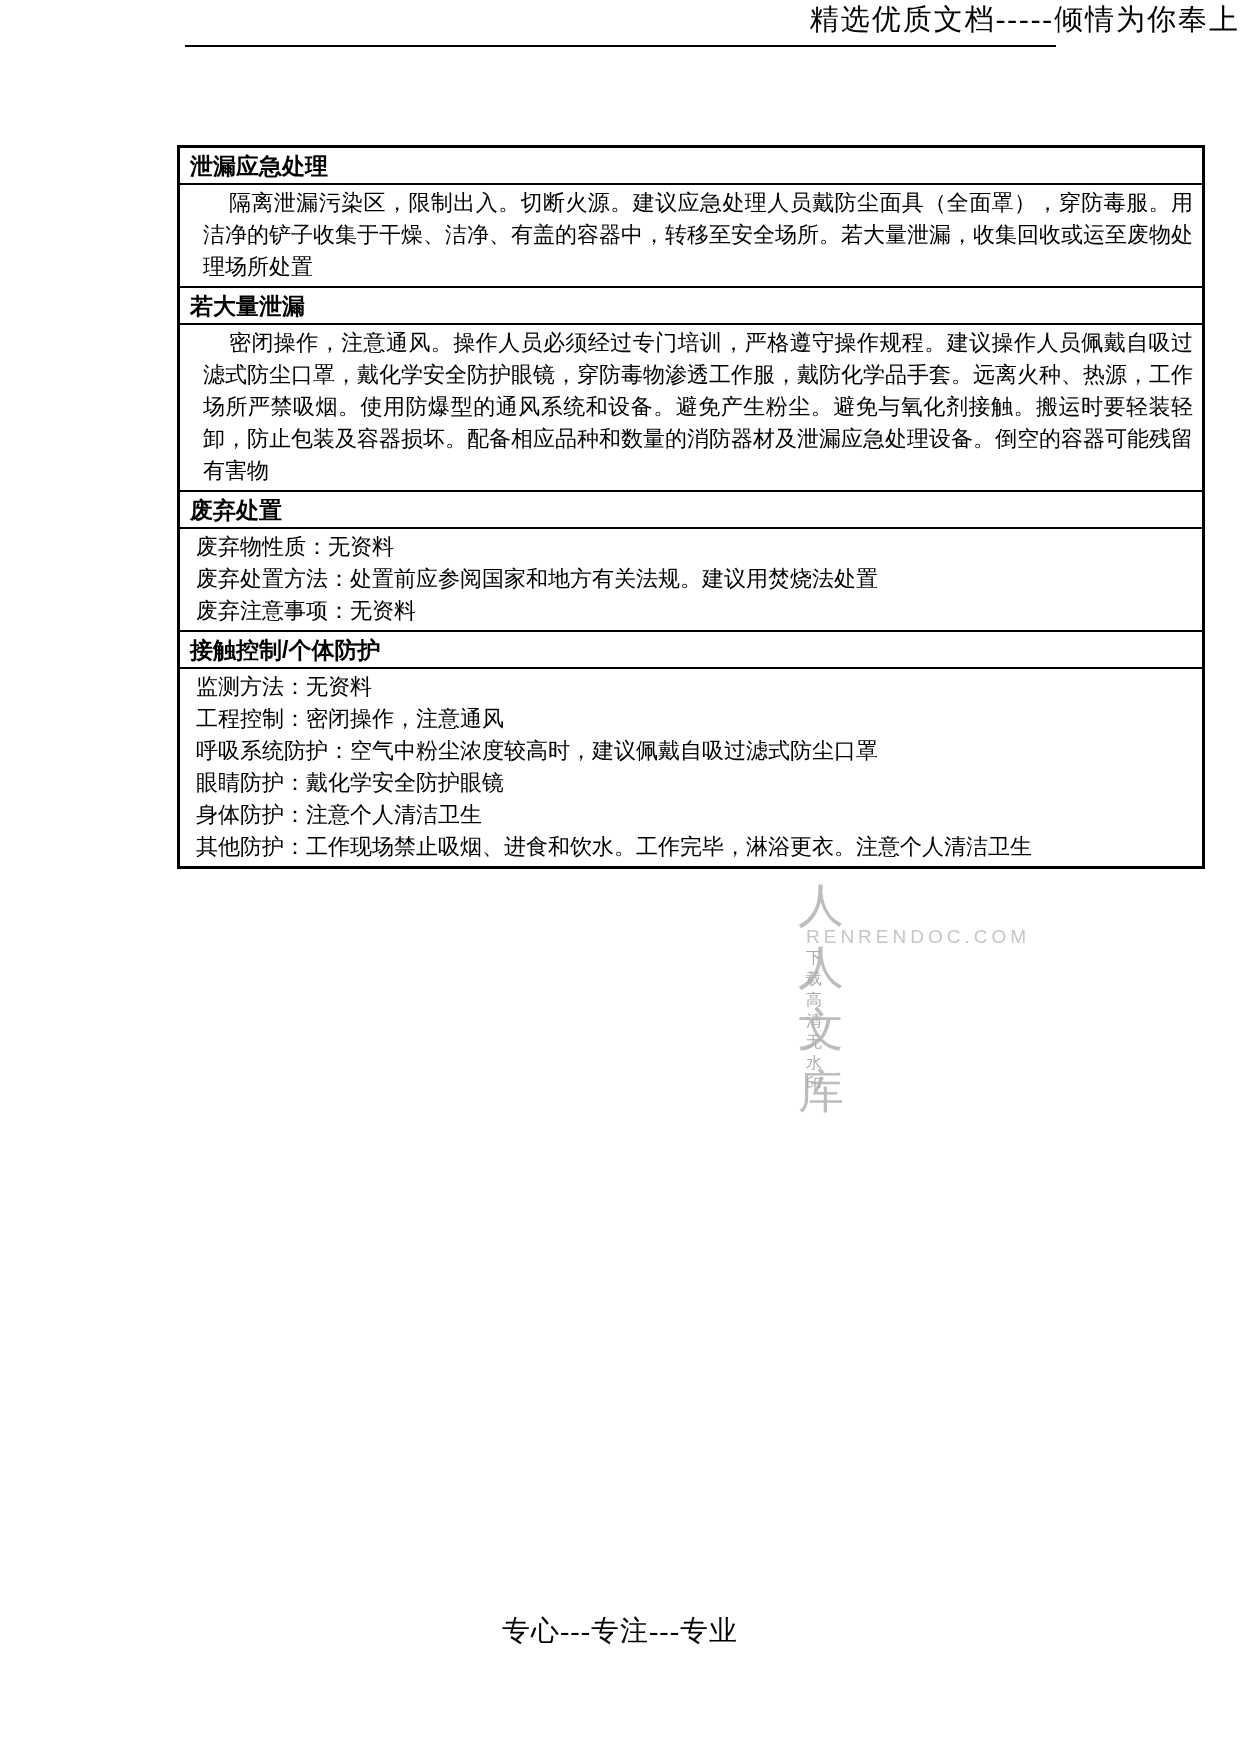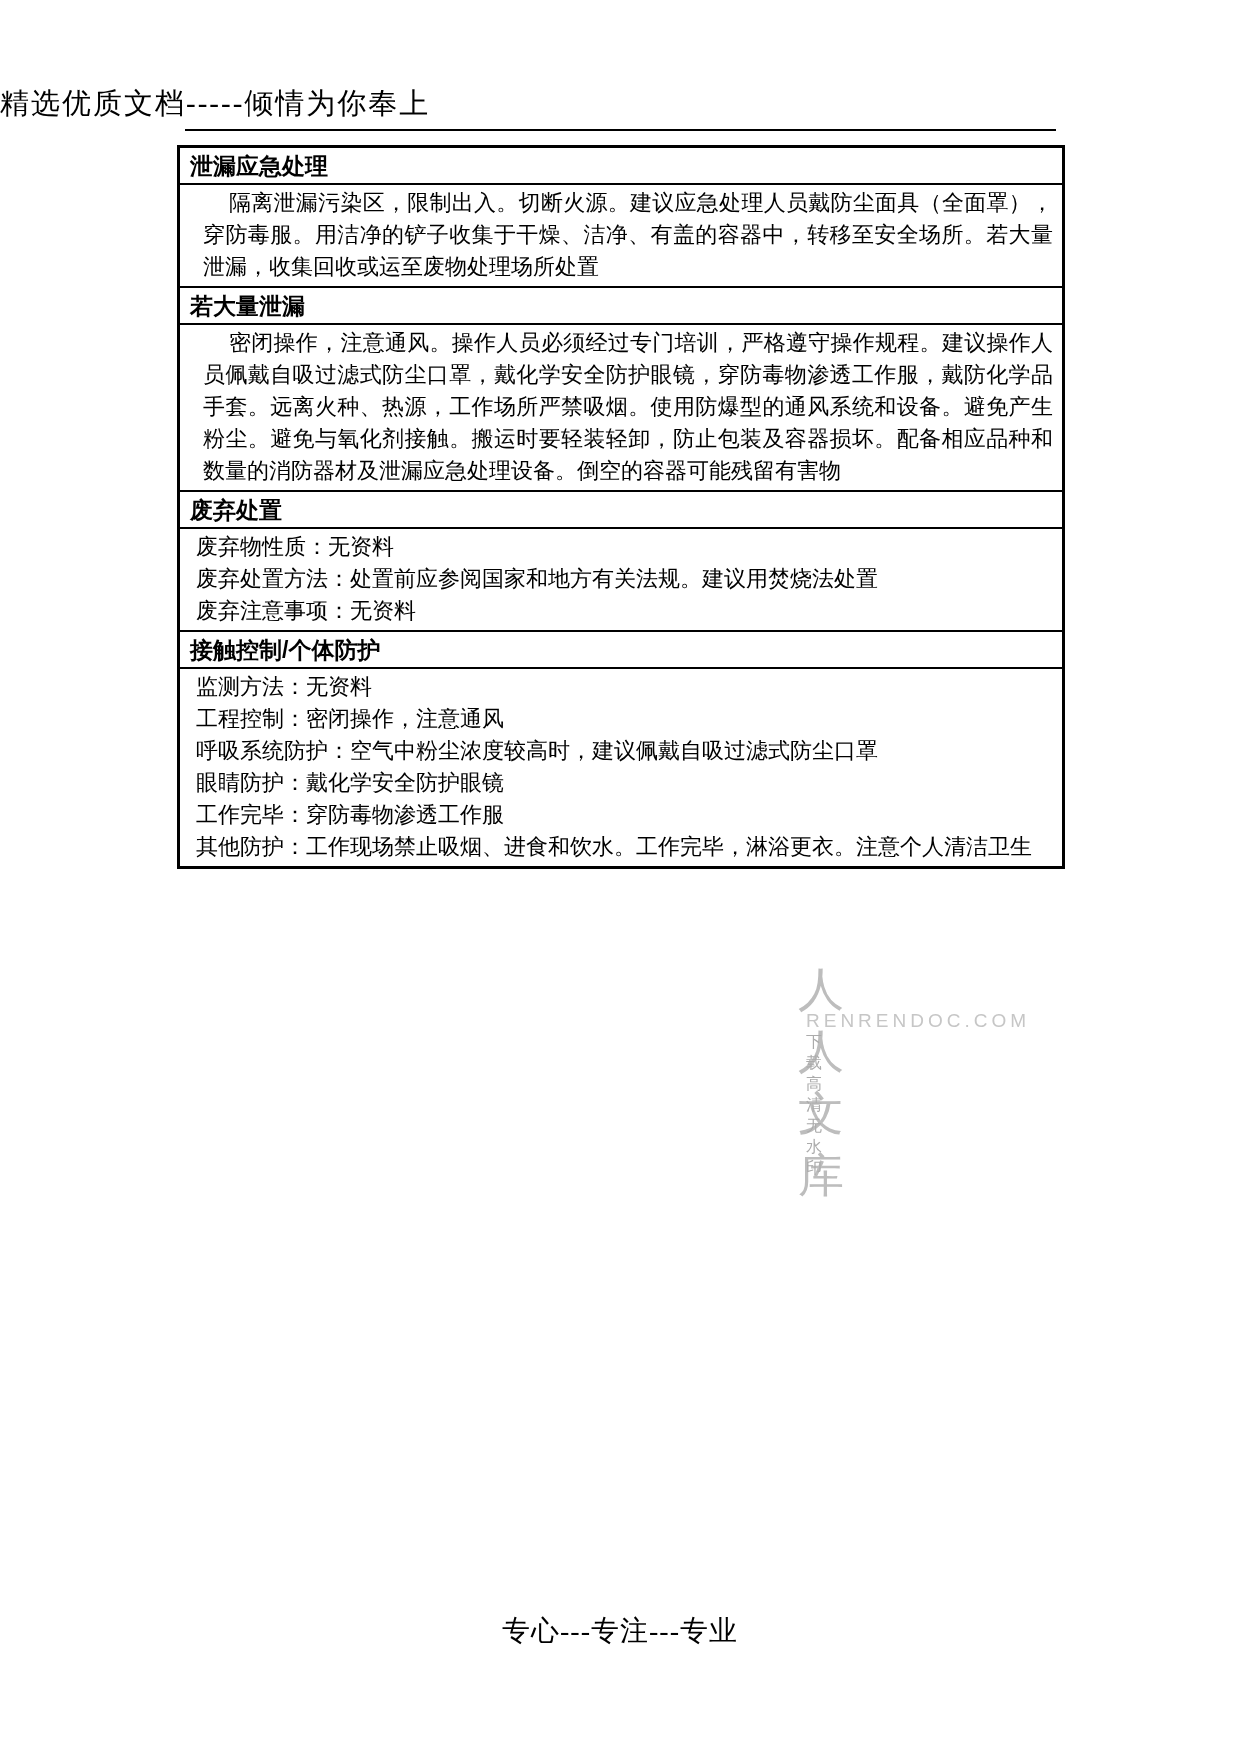--- a/index.html
+++ b/index.html
@@ -9,22 +9,21 @@
   }
   body {
     width: 1240px;
     height: 1753px;
     position: relative;
     overflow: hidden;
     font-family: "Liberation Serif", "DejaVu Serif", serif;
     color: #000000;
   }
   .doc-title {
-    padding-top: 84px;
-    text-align: left;
+    text-align: right;
     font-size: 29px;
     letter-spacing: 2px;
     color: #000000;
     white-space: pre;
   }
   .title-rule {
     width: 871px;
     margin: 5px 0 0 185px;
     border-top: 2px solid #000000;
     height: 0;
@@ -56,21 +55,21 @@
     top: 901px;
     font-family: "Liberation Sans", "DejaVu Sans", sans-serif;
     font-size: 16px;
     letter-spacing: 13px;
     color: #ababab;
   }
   .msds-table {
     position: absolute;
     left: 177px;
     top: 145px;
-    width: 888px;
+    width: 1028px;
     box-sizing: border-box;
     border: 3px solid #000000;
     background: transparent;
     z-index: 1;
   }
   .row { border-bottom: 2px solid #000000; }
   .row:last-child { border-bottom: none; }
   .row.heading {
     font-family: "Liberation Sans", "DejaVu Sans", sans-serif;
     font-weight: bold;
@@ -138,21 +137,21 @@
       <div class="li">废弃注意事项：无资料</div>
     </div>
 
     <div class="row heading">接触控制/个体防护</div>
 
     <div class="row list">
       <div class="li">监测方法：无资料</div>
       <div class="li">工程控制：密闭操作，注意通风</div>
       <div class="li">呼吸系统防护：空气中粉尘浓度较高时，建议佩戴自吸过滤式防尘口罩</div>
       <div class="li">眼睛防护：戴化学安全防护眼镜</div>
-      <div class="li">工作完毕：穿防毒物渗透工作服</div>
+      <div class="li">身体防护：注意个人清洁卫生</div>
       <div class="li">其他防护：工作现场禁止吸烟、进食和饮水。工作完毕，淋浴更衣。注意个人清洁卫生</div>
     </div>
 
   </div>
 
   <div class="doc-footer">专心---专注---专业</div>
 
 </div>
 
 </body></html>

